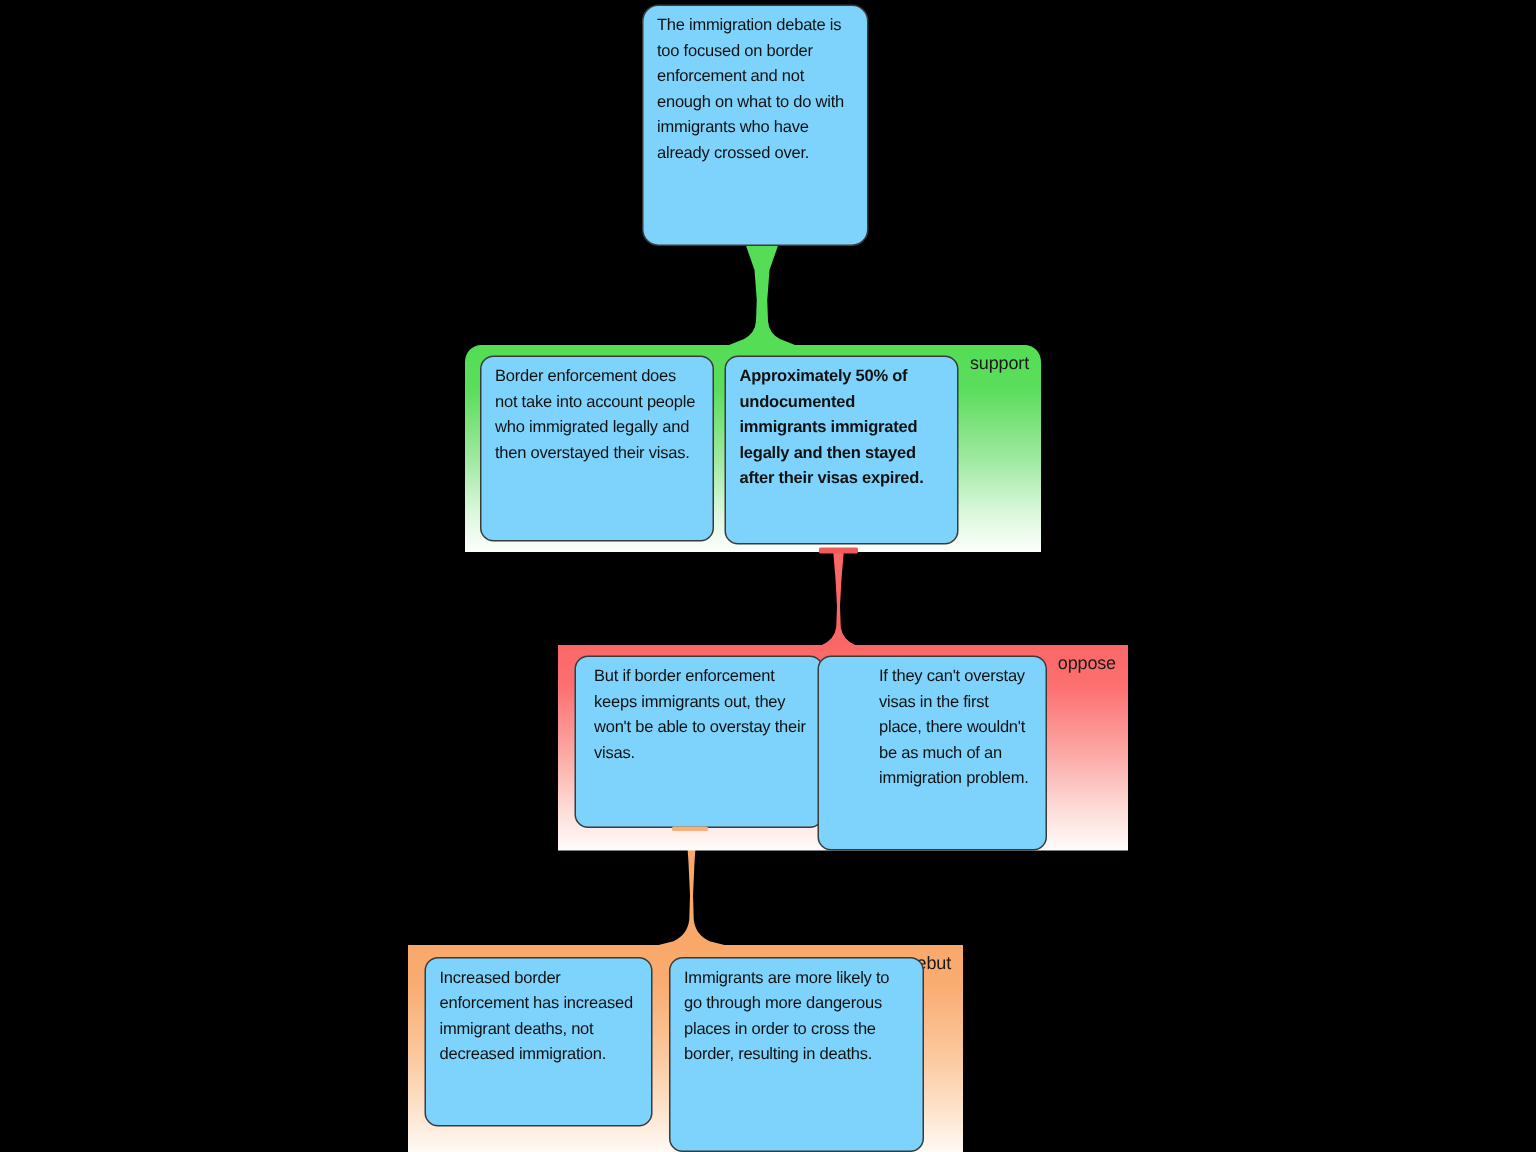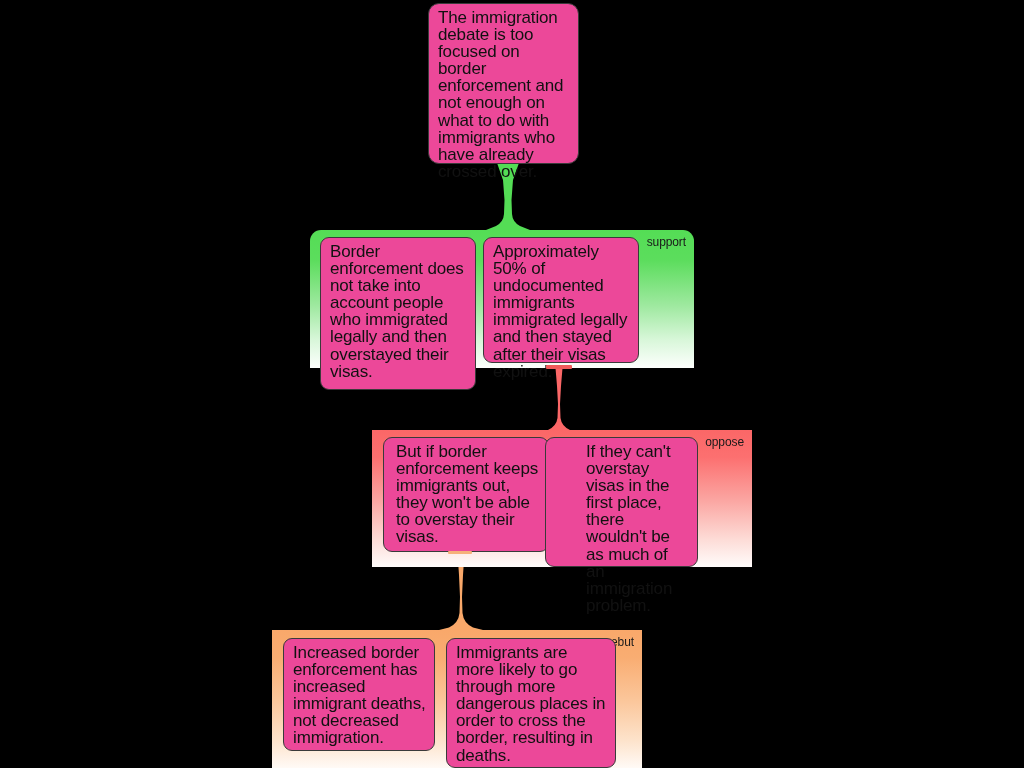--- a/index.html
+++ b/index.html
@@ -8,26 +8,26 @@
     background:#000000;
     font-family:"Liberation Sans","DejaVu Sans",sans-serif;
     overflow:hidden;
     position:relative;
   }
   #canvas{position:absolute;left:0;top:0;width:1024px;height:768px;}
 
   
   .card{
     position:absolute;
-    background:#ec4899;
+    background:#7dd3fc;
     border:1.6px solid #3a3a3a;
     border-radius:9px;
     box-sizing:border-box;
     padding:5px 8px 5px 9px;
-    font-size:17px;
+    font-size:11px;
     line-height:17.1px;
     color:#111111;
     letter-spacing:-0.15px;
     z-index:6;
   }
   .card.root{
     border-radius:11px;
     border-width:1.8px;
   }
 
@@ -91,22 +91,22 @@
     <svg width="66" height="80" viewBox="0 0 66 80">
       <path d="M29.5 0 L36.5 0 L35 22 L34 44 L34.5 60 Q35.5 70 45 74.5 L57 77.5 L66 78.8 L66 80 L0 80 L0 78.8 L9 77.5 L21 74.5 Q30.5 70 31.5 60 L32 44 L31 22 Z" fill="#f9a86a"></path>
     </svg>
   </div>
 
   <div class="card root" style="left:428px;top:3px;width:151px;height:161px;">The immigration debate is too focused on border enforcement and not enough on what to do with immigrants who have already crossed over.</div>
 
   <div class="group" id="group-support">
     <span class="glabel">support</span>
   </div>
-  <div class="card" style="left:320px;top:237px;width:156px;height:153px;">Border enforcement does not take into account people who immigrated legally and then overstayed their visas.</div>
-  <div class="card" style="left:483px;top:237px;width:156px;height:126px;">Approximately 50% of undocumented immigrants immigrated legally and then stayed after their visas expired.</div>
+  <div class="card" style="left:320px;top:237px;width:156px;height:124px;">Border enforcement does not take into account people who immigrated legally and then overstayed their visas.</div>
+  <div class="card" style="left:483px;top:237px;width:156px;height:126px;font-weight:bold;">Approximately 50% of undocumented immigrants immigrated legally and then stayed after their visas expired.</div>
 
   <div class="group" id="group-oppose">
     <span class="glabel">oppose</span>
   </div>
   <div class="card" style="left:383px;top:437px;width:166px;height:115px;padding-left:12px;">But if border enforcement keeps immigrants out, they won't be able to overstay their visas.</div>
   <div class="card" style="left:545px;top:437px;width:153px;height:130px;padding-left:40px;">If they can't overstay visas in the first place, there wouldn't be as much of an immigration problem.</div>
 
   <div class="group" id="group-rebut">
     <span class="glabel">rebut</span>
   </div>

